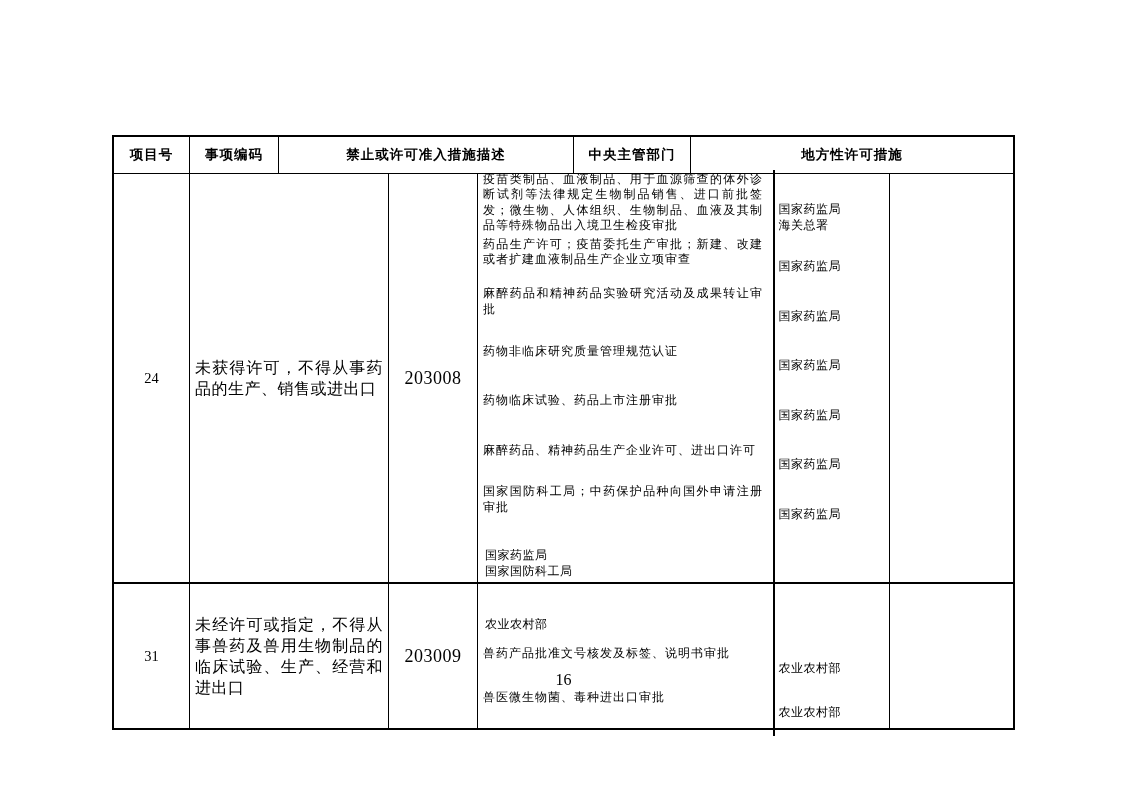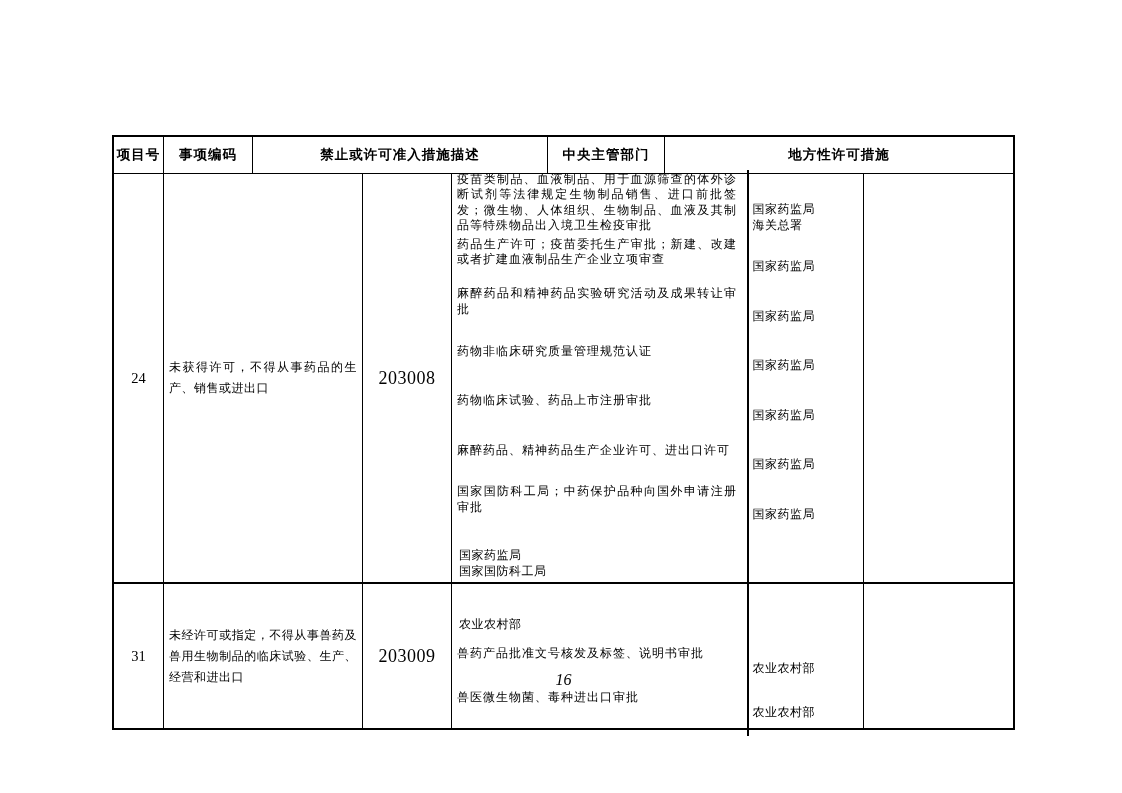--- a/index.html
+++ b/index.html
@@ -30,22 +30,22 @@
     letter-spacing: 1px;
     text-align: center;
   }
   .trow {
     display: flex;
     align-items: stretch;
   }
   .trow + .trow { border-top: 2px solid #000; }
   .row-24 { min-height: 362px; }
   .row-25 { min-height: 124px; }
-  .c1 { width: 50px;  border-right: 1.5px solid #000; display: flex; align-items: center; justify-content: center; font-size: 14.5px; }
-  .c2 { width: 199px; border-right: 1.5px solid #000; display: flex; align-items: center; padding: 4px 5px; font-size: 12px; line-height: 21px; letter-spacing: 0.5px; text-align: justify; }
+  .c1 { width: 76px;  border-right: 1.5px solid #000; display: flex; align-items: center; justify-content: center; font-size: 14.5px; }
+  .c2 { width: 199px; border-right: 1.5px solid #000; display: flex; align-items: center; padding: 4px 5px; font-size: 16px; line-height: 21px; letter-spacing: 0.5px; text-align: justify; }
   .c3 { width: 89px;  border-right: 1.5px solid #000; display: flex; align-items: center; justify-content: center; font-size: 18px; letter-spacing: 0.5px; }
   .c45 { width: 412px; border-right: 1.5px solid #000; display: flex; flex-direction: column; padding: 4px 0 8px 0; }
   .c6 { flex: 1; }
   .mrow { flex: 1; display: flex; align-items: center; min-height: 30px; }
   .mdesc {
     width: 295px;
     align-self: stretch;
     display: flex; align-items: center;
     border-right: 1.5px solid #000;
     margin-right: -1.5px;
@@ -74,21 +74,20 @@
     white-space: pre-line;
     margin-top: 28px;
   }
   .page-number {
     position: absolute;
     left: 112px;
     top: 671px;
     width: 903px;
     text-align: center;
     font-size: 16px;
-    font-style: italic;
   }
 </style>
 </head>
 <body>
 
 <div class="doc-table">
 
   <div class="thead">
     <div class="hcell c1">项目号</div>
     <div class="hcell c3">事项编码</div>

